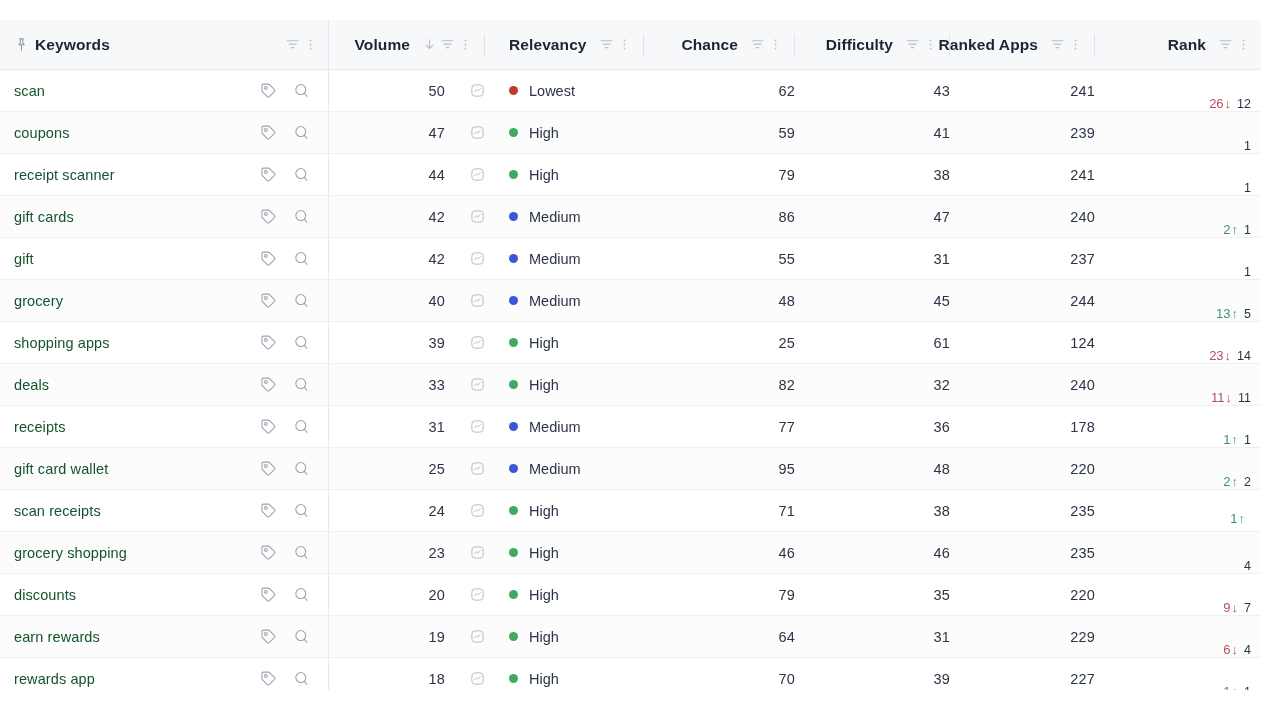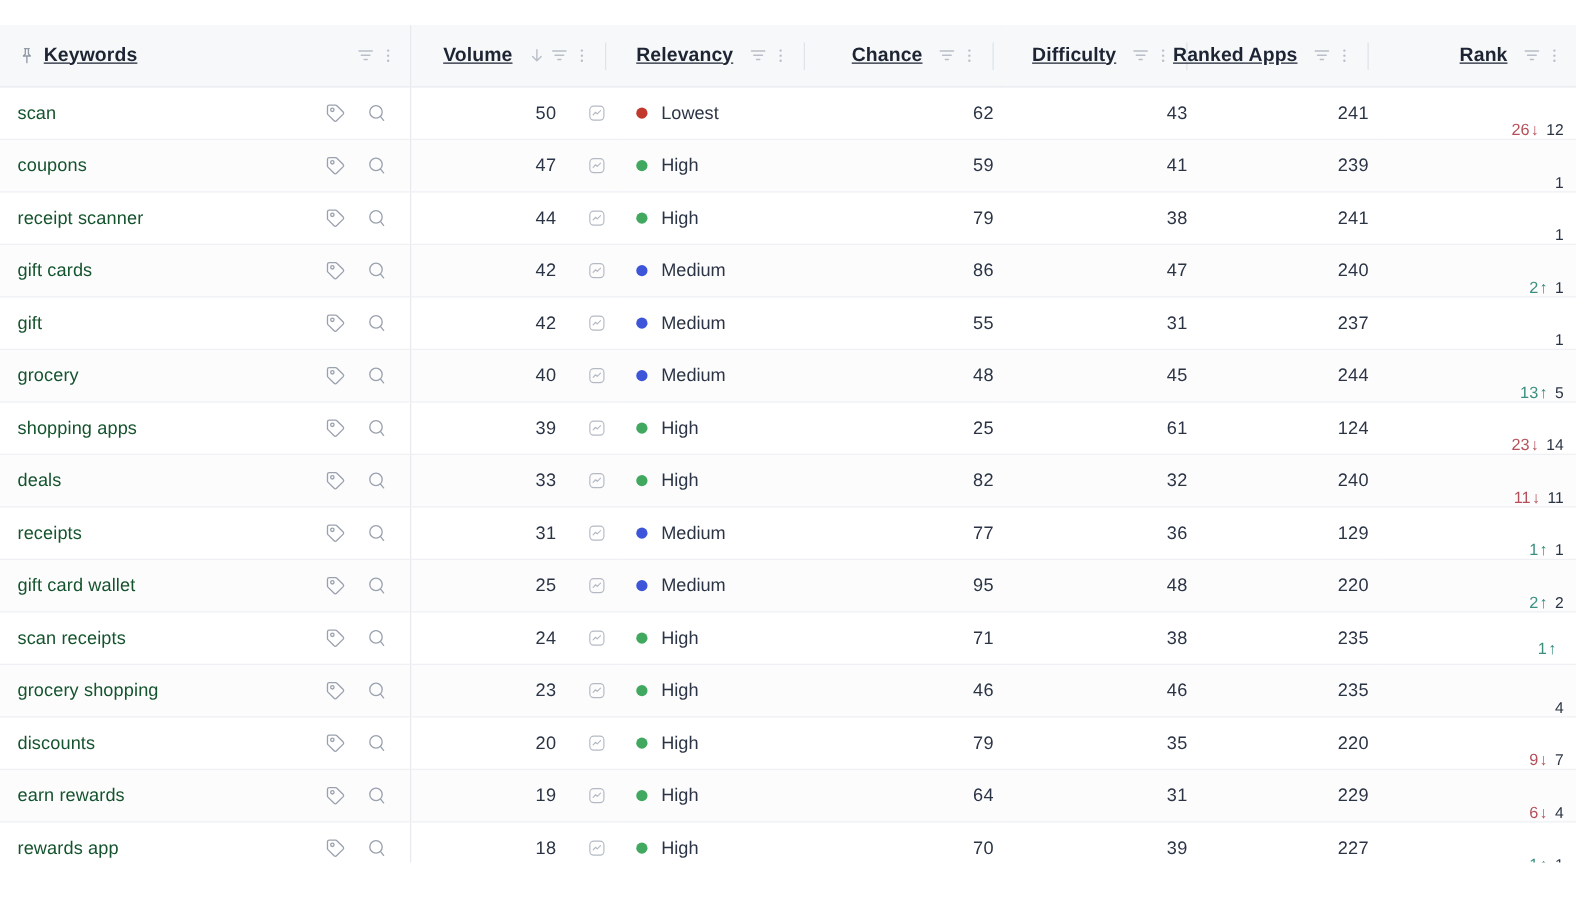--- a/index.html
+++ b/index.html
@@ -43,21 +43,21 @@
   }
   .th-inner {
     display: flex;
     align-items: center;
     height: 49px;
     padding: 0 10px 0 14px;
     gap: 6px;
   }
   .th-inner.right { justify-content: flex-end; }
   .th-inner.left  { justify-content: flex-start; }
-  .th-label { letter-spacing: .1px; text-decoration: underline; }
+  .th-label { letter-spacing: .1px; }
   .th-tools { display: flex; align-items: center; gap: 3px; margin-left: 6px; }
 
   
   th.sep-right, td.sep-right { border-right: 1px solid #e7e9ee; }
   .vsep {
     display: inline-block;
     width: 1px; height: 22px;
     background: #e0e3e9;
     margin-left: 8px;
     flex: 0 0 auto;
@@ -868,21 +868,21 @@
                 <span class="num">77</span>
               </div>
             </td>
             <td>
               <div class="cell right">
                 <span class="num">36</span>
               </div>
             </td>
             <td>
               <div class="cell right">
-                <span class="num">129</span>
+                <span class="num">178</span>
               </div>
             </td>
             <td>
               <div class="cell right">
                 <span class="rank-wrap">
                   <span class="delta up">
                     <span>1</span>
                     <span class="delta-arrow">↑</span>
                   </span>
                   <span class="rank-val">1</span>

